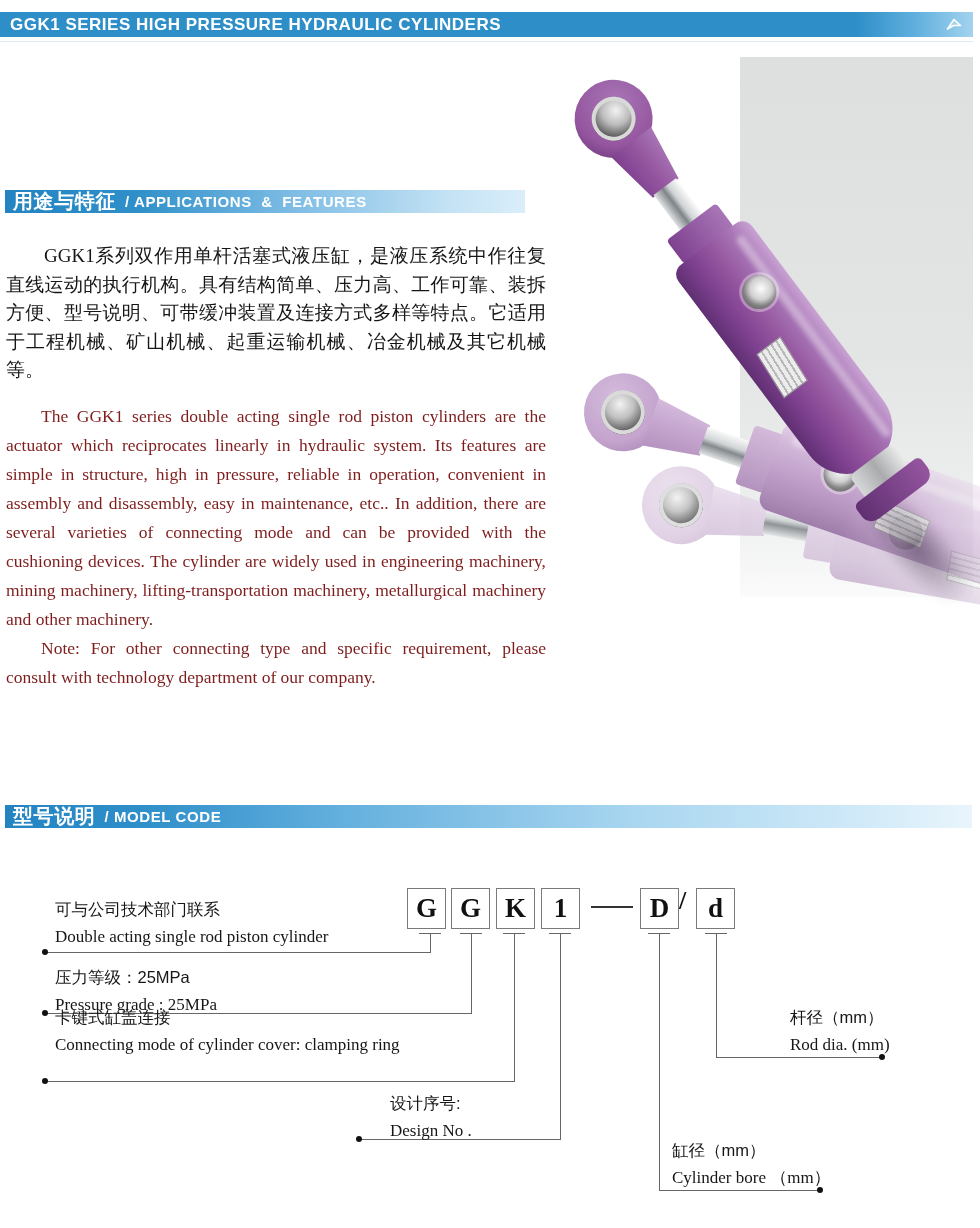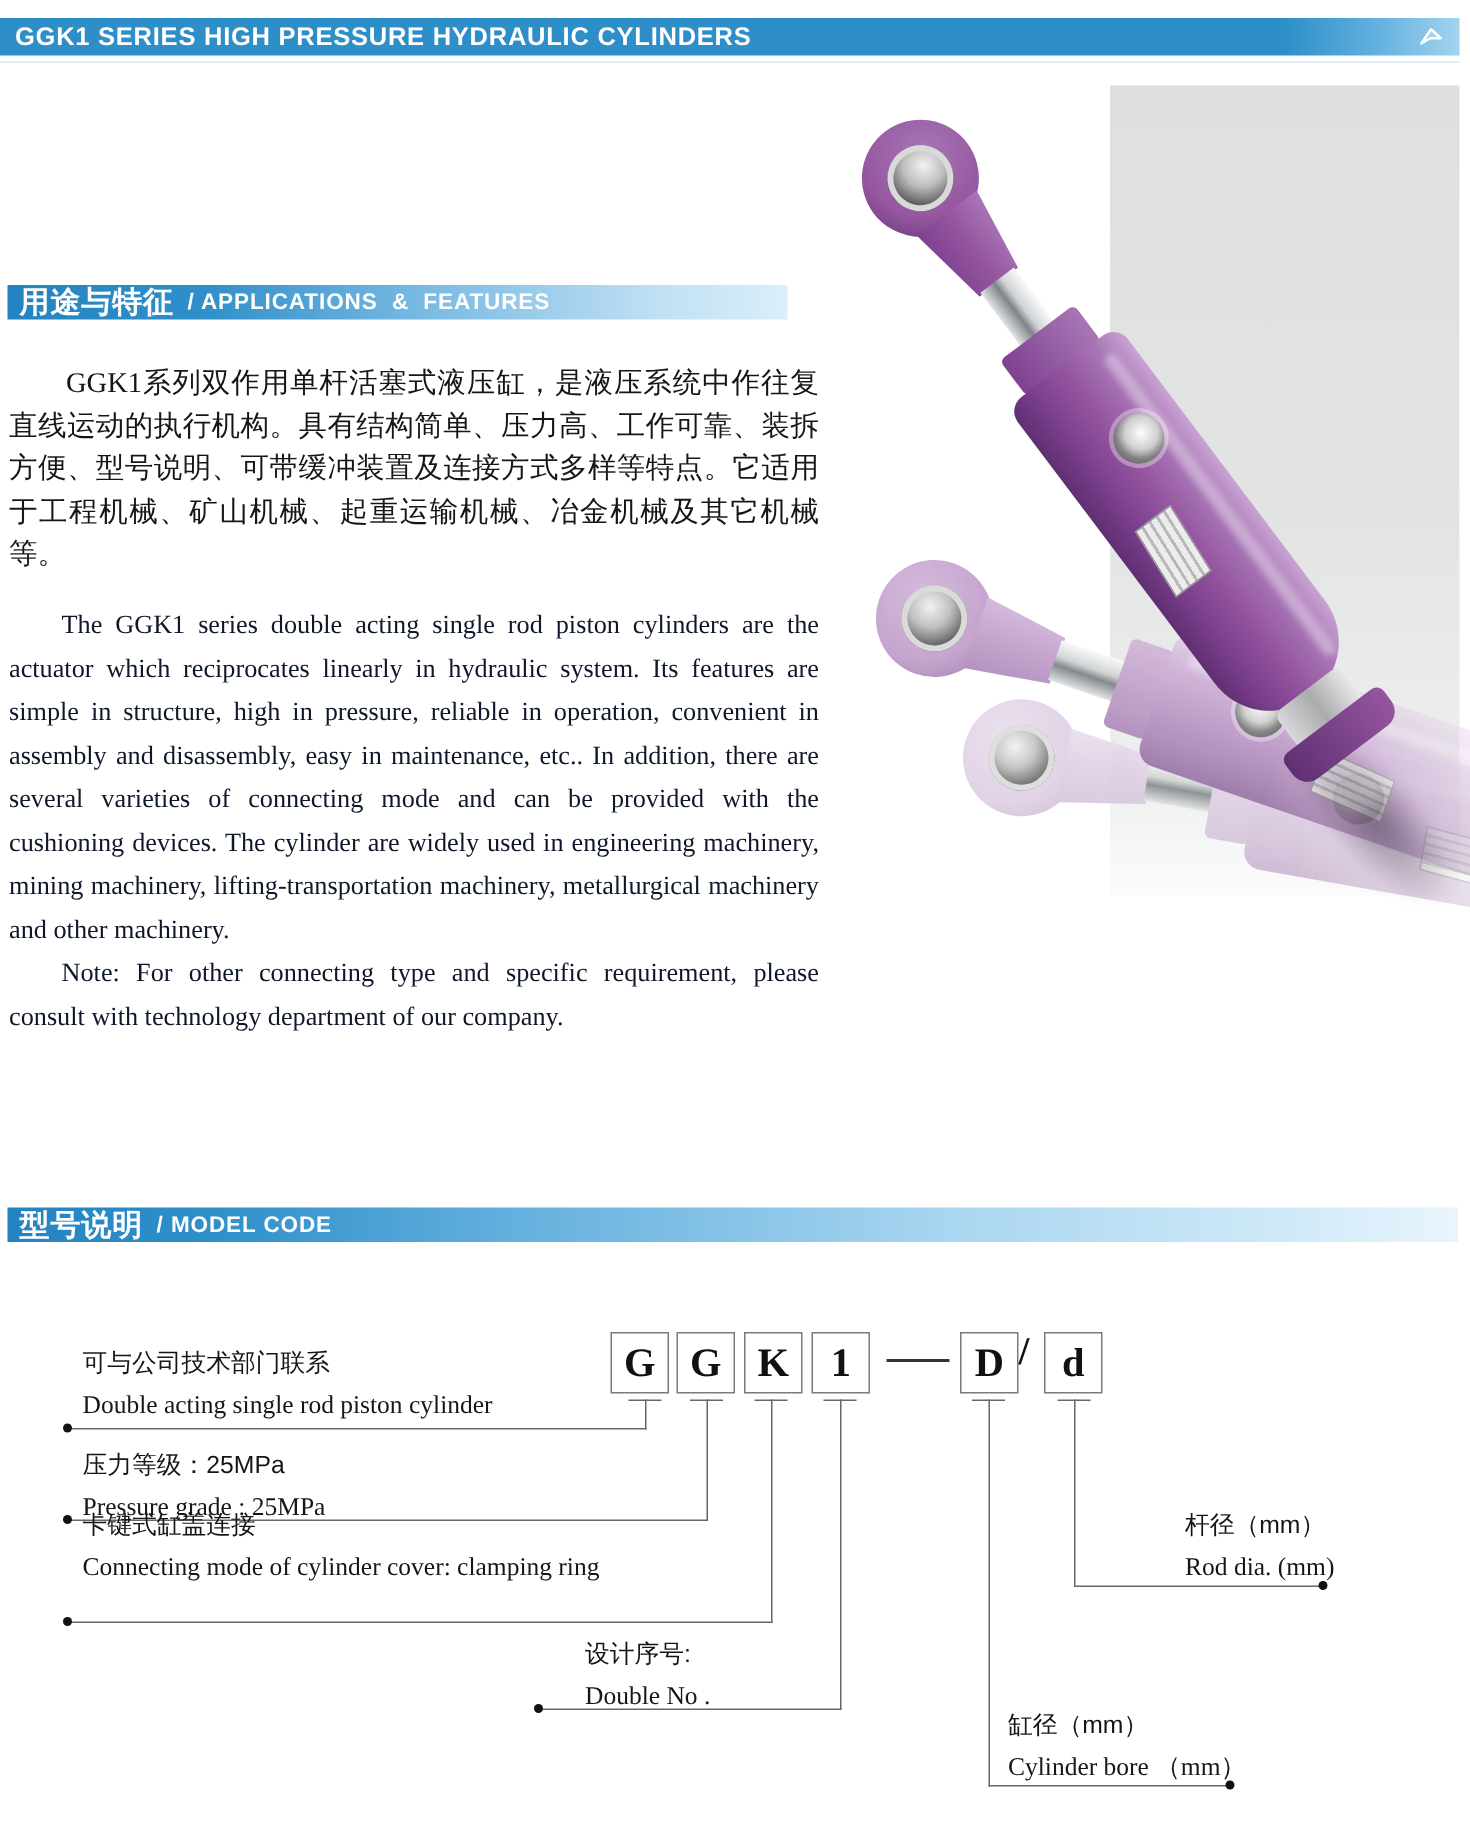--- a/index.html
+++ b/index.html
@@ -74,21 +74,21 @@
   .bar-model{left:5px;top:805px;width:967px;
           background:linear-gradient(90deg,#2484c2 0%,#2e8fc9 14%,#64b0de 35%,#a9d6f0 65%,#cfe9f8 88%,#e9f5fc 100%);}
 
   
   .zh-text{position:absolute;left:6px;top:242px;width:540px;
            font-family:"Liberation Serif",serif;font-size:19px;line-height:28.5px;
            text-align:justify;color:#161616;}
   .zh-text p{margin:0;text-indent:2em;}
   .en-text{position:absolute;left:6px;top:402px;width:540px;
            font-family:"Liberation Serif",serif;font-size:17.5px;line-height:29px;
-           text-align:justify;color:#0f172a;}
+           text-align:justify;color:#7f1d1d;}
   .en-text p{margin:0;text-indent:2em;}
 
   
   .mbox{position:absolute;top:888px;width:37px;height:39px;border:1px solid #7a7a7a;background:#fff;
         display:flex;align-items:center;justify-content:center;
         font-family:"Liberation Serif",serif;font-weight:bold;font-size:27px;color:#111;}
   .dash{position:absolute;left:591px;top:906px;width:42px;height:2px;background:#333;}
   .slash{position:absolute;left:679px;top:886px;font-family:"Liberation Serif",serif;
          font-weight:bold;font-size:26px;color:#111;}
   .hline{position:absolute;height:1px;background:#666;}
@@ -218,21 +218,21 @@
   <div class="dlabel" style="left:55px;top:964px;">
     <span class="zh">压力等级：25MPa</span>
     <span class="en">Pressure grade : 25MPa</span>
   </div>
   <div class="dlabel" style="left:55px;top:1004px;">
     <span class="zh">卡键式缸盖连接</span>
     <span class="en">Connecting mode of cylinder cover: clamping ring</span>
   </div>
   <div class="dlabel" style="left:390px;top:1090px;">
     <span class="zh">设计序号:</span>
-    <span class="en">Double No .</span>
+    <span class="en">Design No .</span>
   </div>
   <div class="dlabel" style="left:790px;top:1004px;">
     <span class="zh">杆径（mm）</span>
     <span class="en">Rod dia. (mm)</span>
   </div>
   <div class="dlabel" style="left:672px;top:1137px;">
     <span class="zh">缸径（mm）</span>
     <span class="en">Cylinder bore （mm）</span>
   </div>
 

